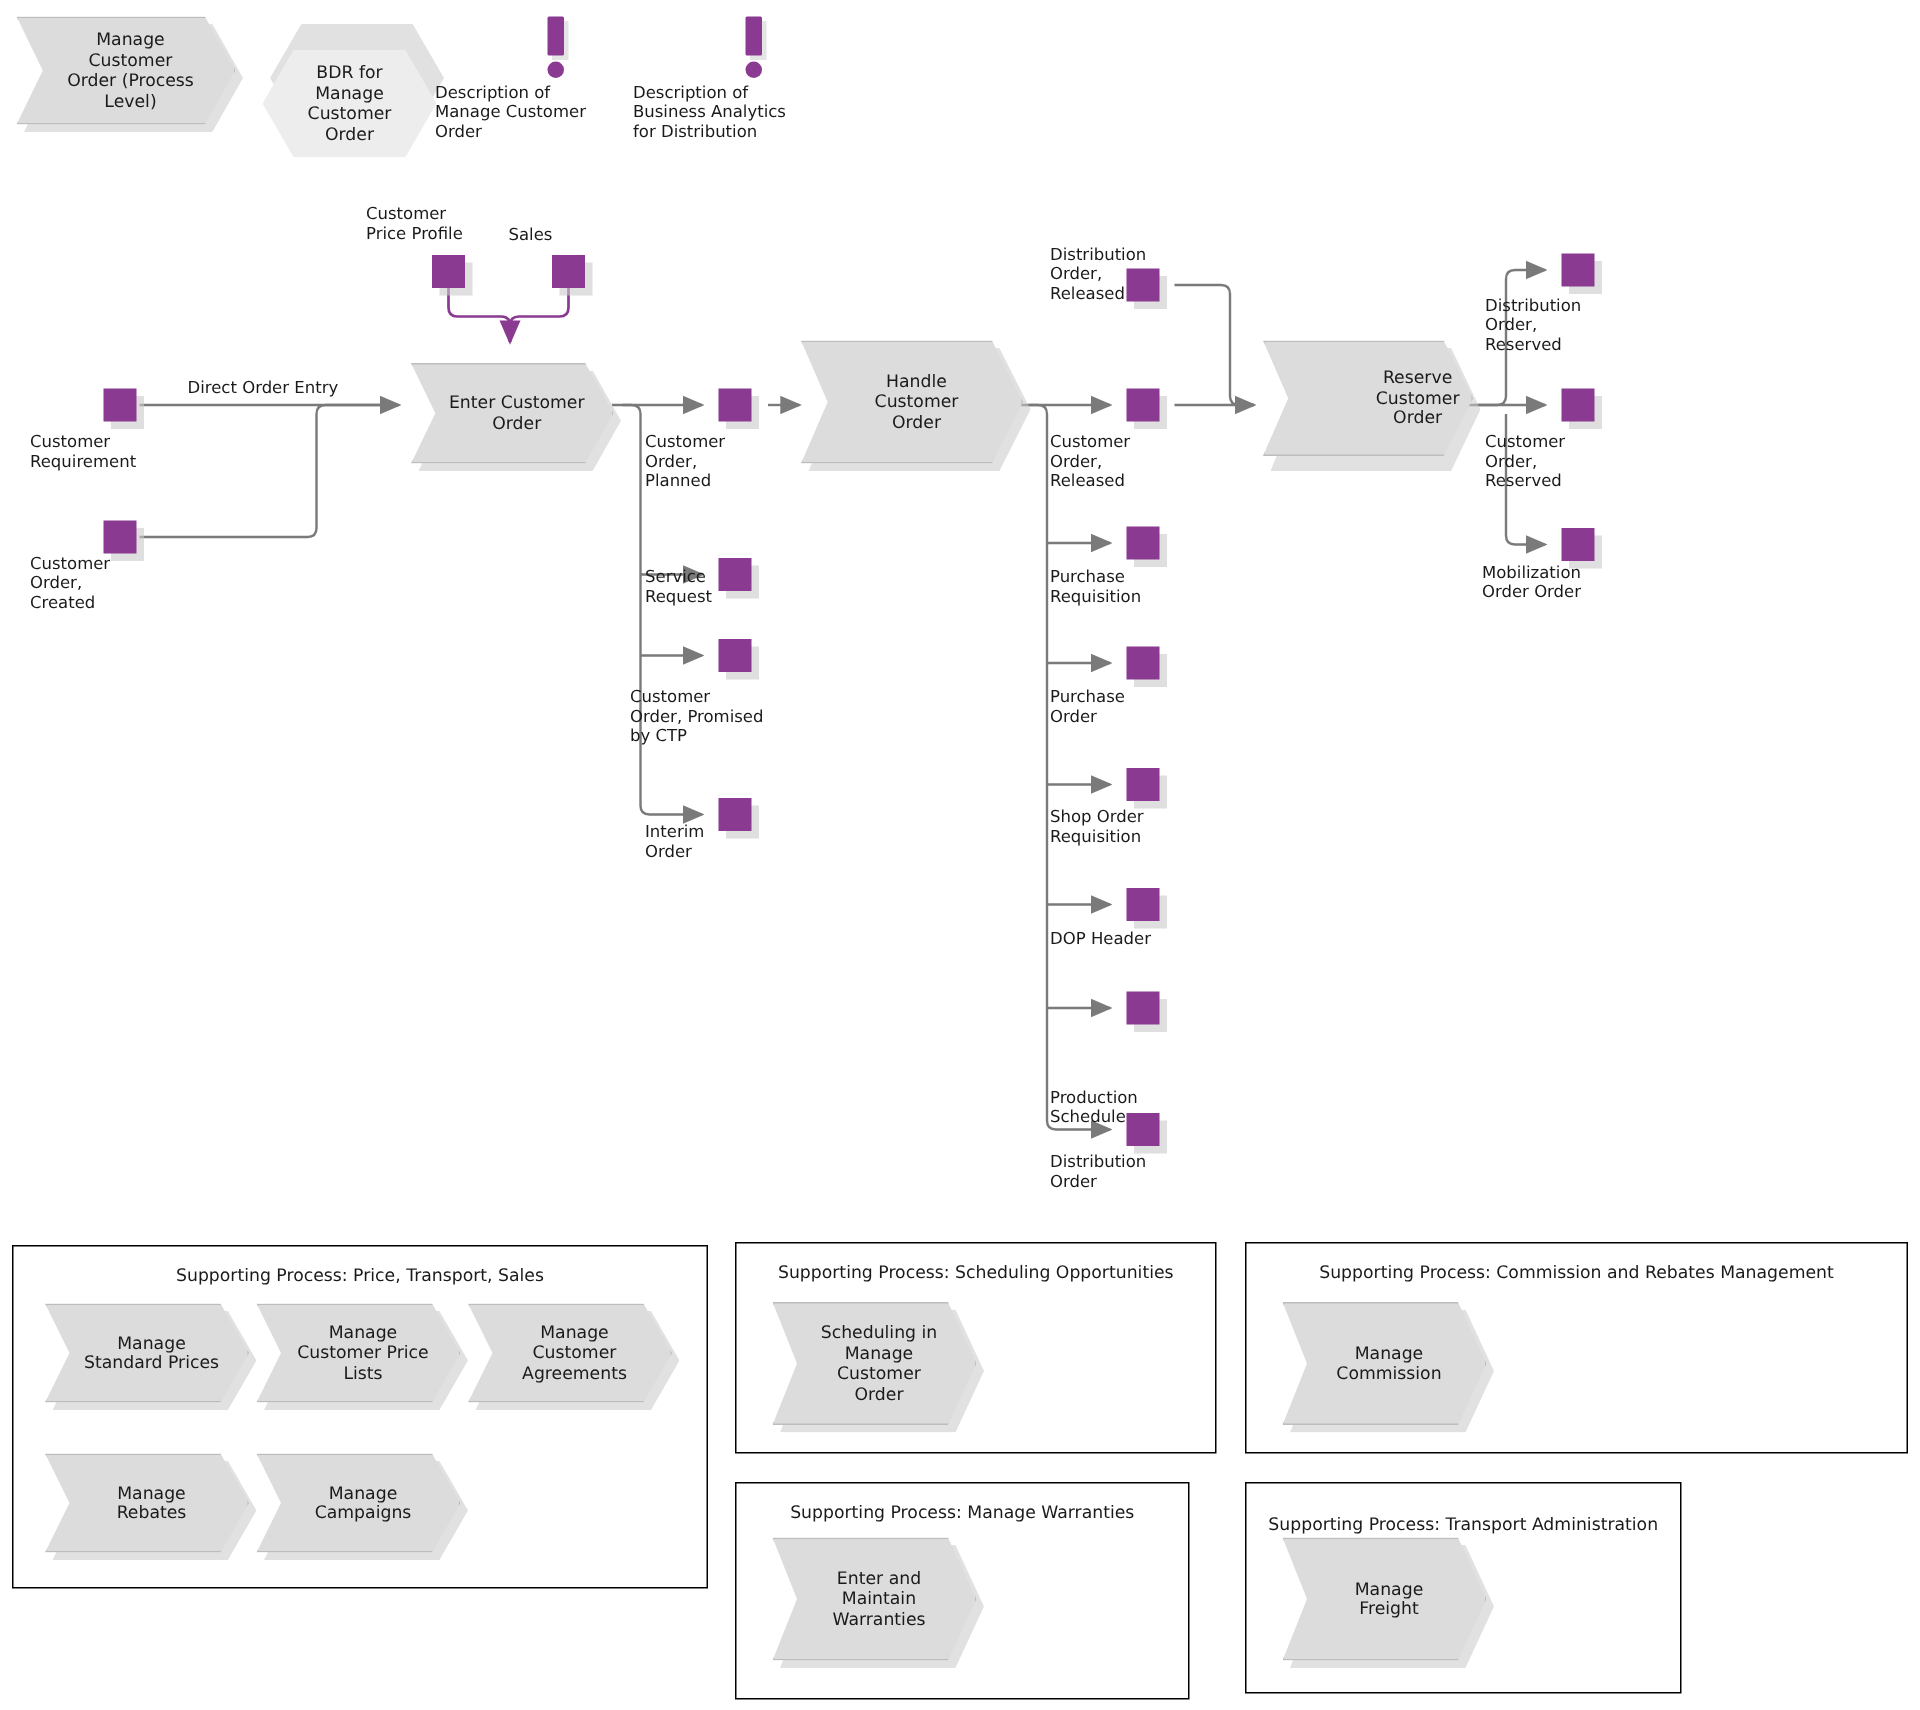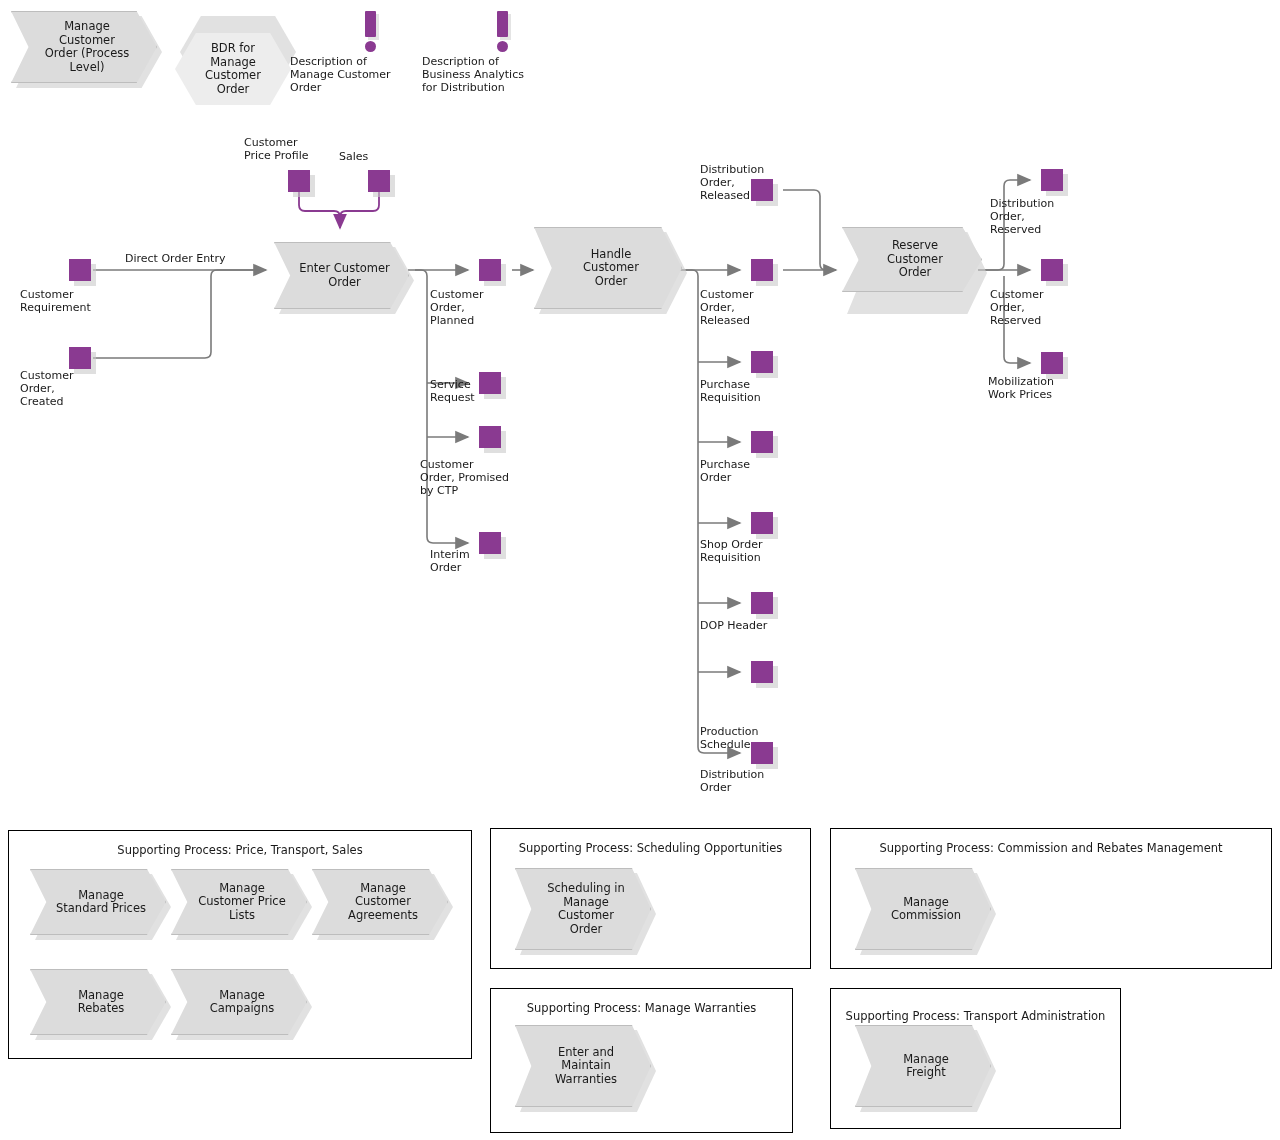--- a/index.html
+++ b/index.html
@@ -239,21 +239,21 @@
   </div>
 
   <div class="chev-shadow" style="left:539px;top:232px;width:148px;height:82px;"></div>
   <div class="chev" style="left:534px;top:227px;width:148px;height:82px;">
     <span class="lbl" style="white-space: pre-line;">Handle
 Customer
 Order</span>
   </div>
 
   <div class="chev-shadow" style="left:847px;top:232px;width:140px;height:82px;"></div>
-  <div class="chev" style="left:842px;top:227px;width:140px;height:65px;">
+  <div class="chev" style="left:842px;top:227px;width:140px;height:77px;justify-content:flex-end;">
     <span class="lbl" style="white-space: pre-line;">Reserve
 Customer
 Order</span>
   </div>
 
   <div class="sq-shadow" style="left:484px;top:264px;"></div>
   <div class="sq" style="left:479px;top:259px;"></div>
   <div class="olbl" style="left: 430px; top: 288px; width: 118px; white-space: pre-line;">Customer
 Order,
 Planned</div>
@@ -323,21 +323,21 @@
 
   <div class="sq-shadow" style="left:1046px;top:264px;"></div>
   <div class="sq" style="left:1041px;top:259px;"></div>
   <div class="olbl" style="left: 990px; top: 288px; width: 118px; white-space: pre-line;">Customer
 Order,
 Reserved</div>
 
   <div class="sq-shadow" style="left:1046px;top:357px;"></div>
   <div class="sq" style="left:1041px;top:352px;"></div>
   <div class="olbl" style="left: 988px; top: 375px; width: 124px; white-space: pre-line;">Mobilization
-Work Prices</div>
+Order Order</div>
 
   <div class="group" style="left:8px;top:830px;width:464px;height:229px;">
     <div class="group-title" style="top:12px;">Supporting Process: Price, Transport, Sales</div>
   </div>
   <div class="chev-shadow" style="left:35px;top:874px;width:136px;height:66px;"></div>
   <div class="chev" style="left:30px;top:869px;width:136px;height:66px;">
     <span class="lbl" style="white-space: pre-line;">Manage
 Standard Prices</span>
   </div>
   <div class="chev-shadow" style="left:176px;top:874px;width:136px;height:66px;"></div>

